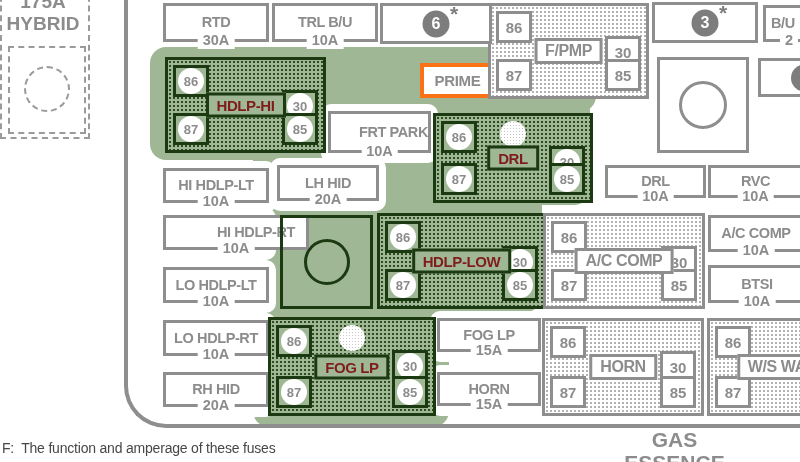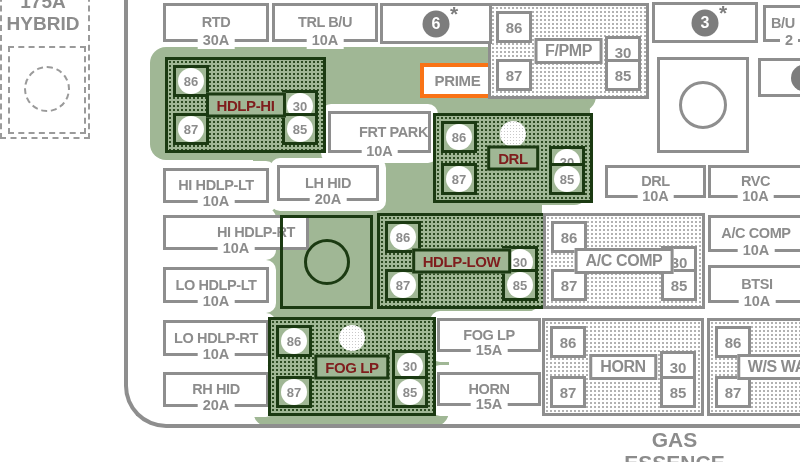--- a/index.html
+++ b/index.html
@@ -106,20 +106,21 @@
 
   <div id="prime-box">
     <span>PRIME</span>
   </div>
 
   <div id="gas-caption">
     <div>GAS</div>
     <div>ESSENCE</div>
   </div>
 
+  <div id="footnote">F:  The function and amperage of these fuses</div>
 <div class="blob" style="left: 150px; top: 47px; width: 183px; height: 113px;"></div>
     <div class="blob" style="left: 240px; top: 47px; width: 356px; height: 65px;"></div>
     <div class="blob" style="left: 253px; top: 95px; width: 337px; height: 110px;"></div>
     <div class="blob" style="left: 253px; top: 160px; width: 289px; height: 152px;"></div>
     <div class="blob" style="left: 253px; top: 300px; width: 196px; height: 127px;"></div>
     <div class="fuse" style="left: 163px; top: 3px; width: 100px; height: 33px;">
       <span class="fname">RTD</span>
       <span class="famp">30A</span>
     </div>
     <div class="fuse" style="left: 272px; top: 3px; width: 100px; height: 33px;">

